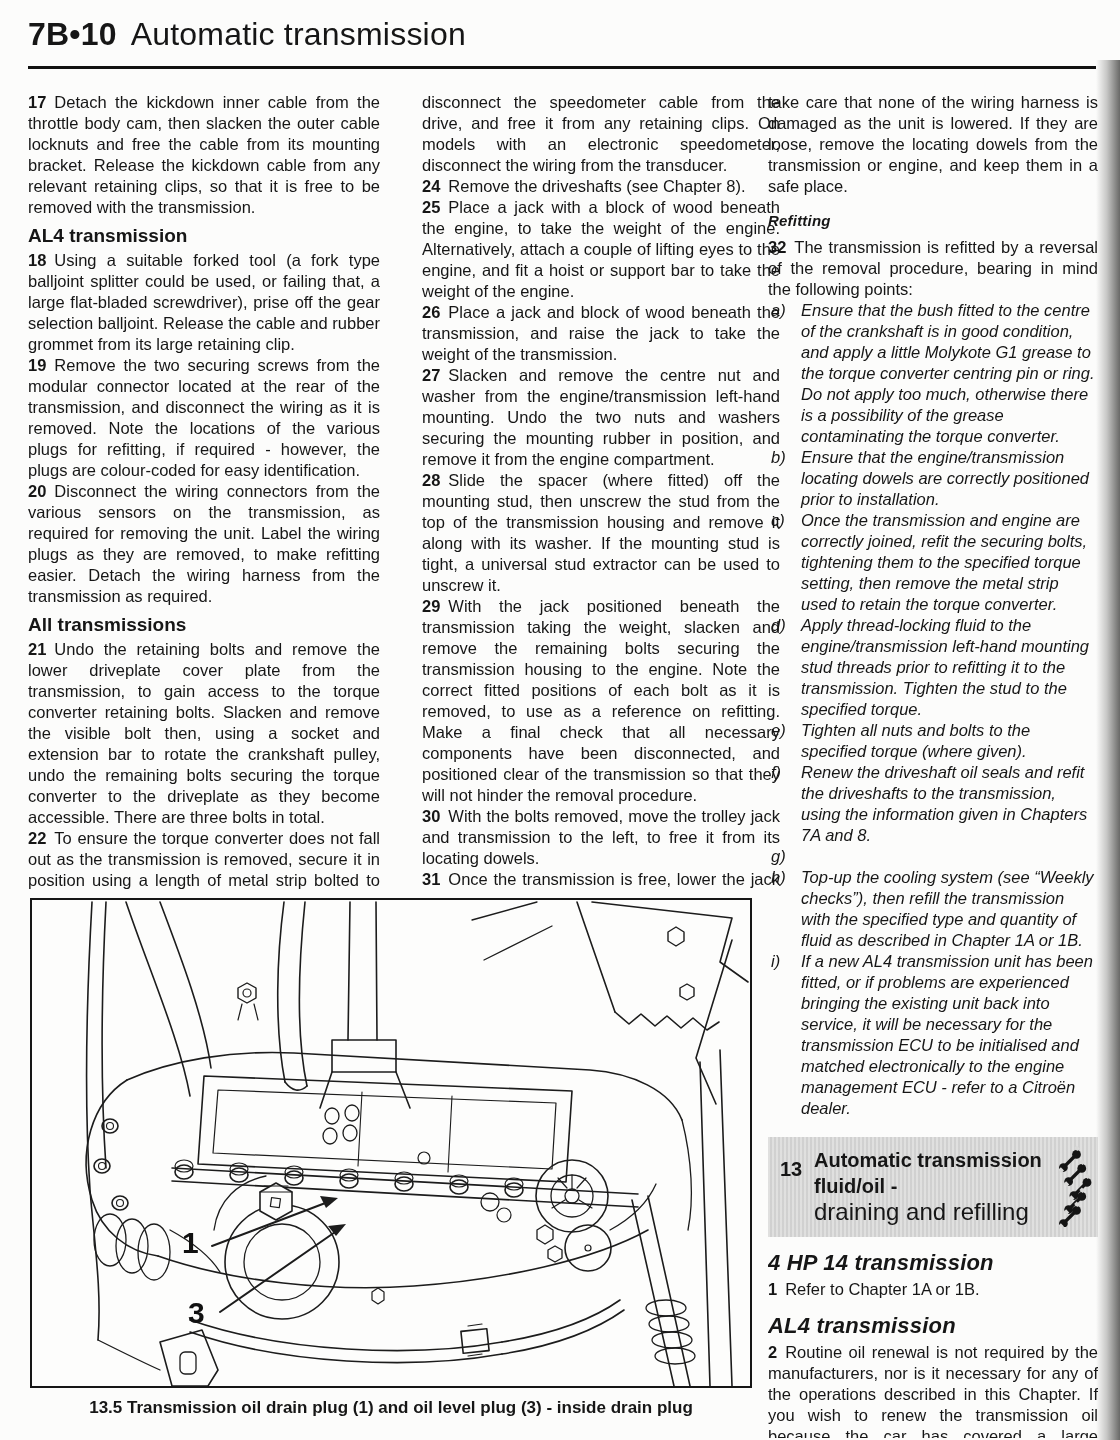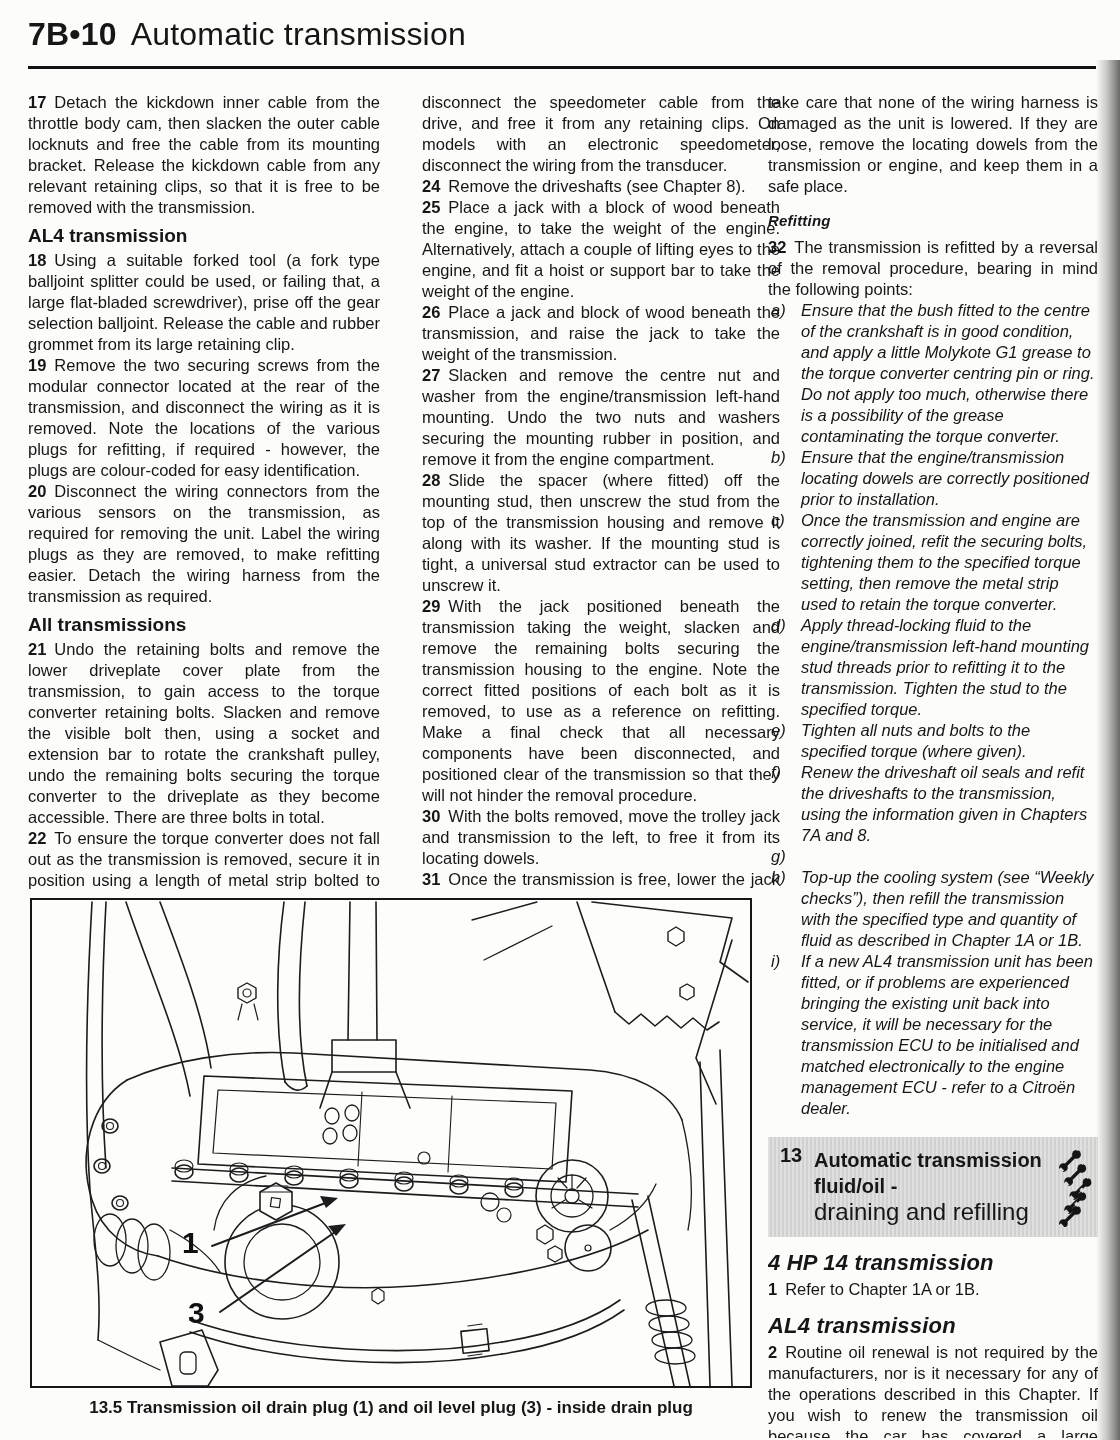--- a/index.html
+++ b/index.html
@@ -29,21 +29,21 @@
   .point .plabel{flex:none;width:30px;padding-left:3px;}
   .point .ptext{flex:1;}
 
   
   .section-box{
     position:relative;margin:18px 0 12px 0;padding:10px 46px 12px 14px;
     background:#d9d9d8;
     background-image:repeating-linear-gradient(90deg, rgba(255,255,255,.18) 0 2px, rgba(0,0,0,.04) 2px 4px);
     min-height:70px;
   }
-  .section-box .sec-num{position:absolute;left:12px;top:8px;font-size:20px;font-weight:700;}
+  .section-box .sec-num{position:absolute;left:12px;top:22px;font-size:20px;font-weight:700;}
   .section-box .sec-title{margin-left:32px;font-size:20px;line-height:26px;}
   .section-box .b{font-weight:700;display:block;}
   .section-box .r{font-weight:400;font-size:24px;display:block;}
   .spanners{position:absolute;right:2px;top:6px;}
 
   
   .figure-box{
     position:absolute;left:30px;top:898px;width:722px;height:490px;
     border:2px solid #161616;background:#fdfdfc;box-sizing:border-box;
   }

